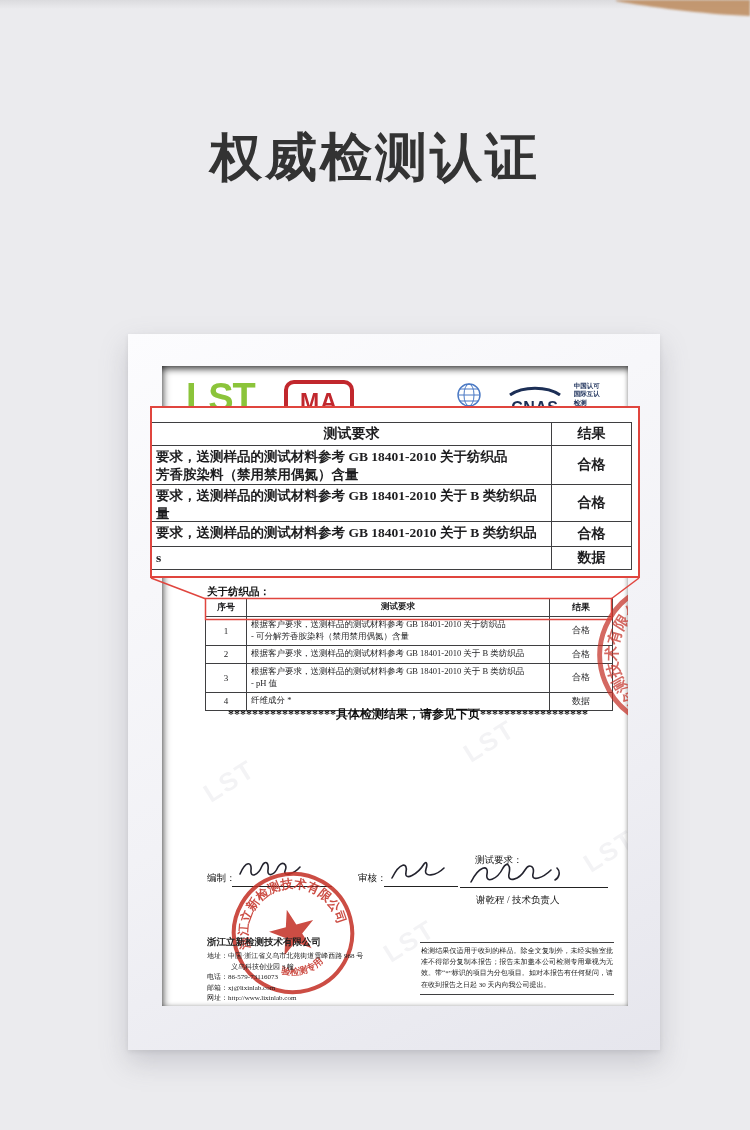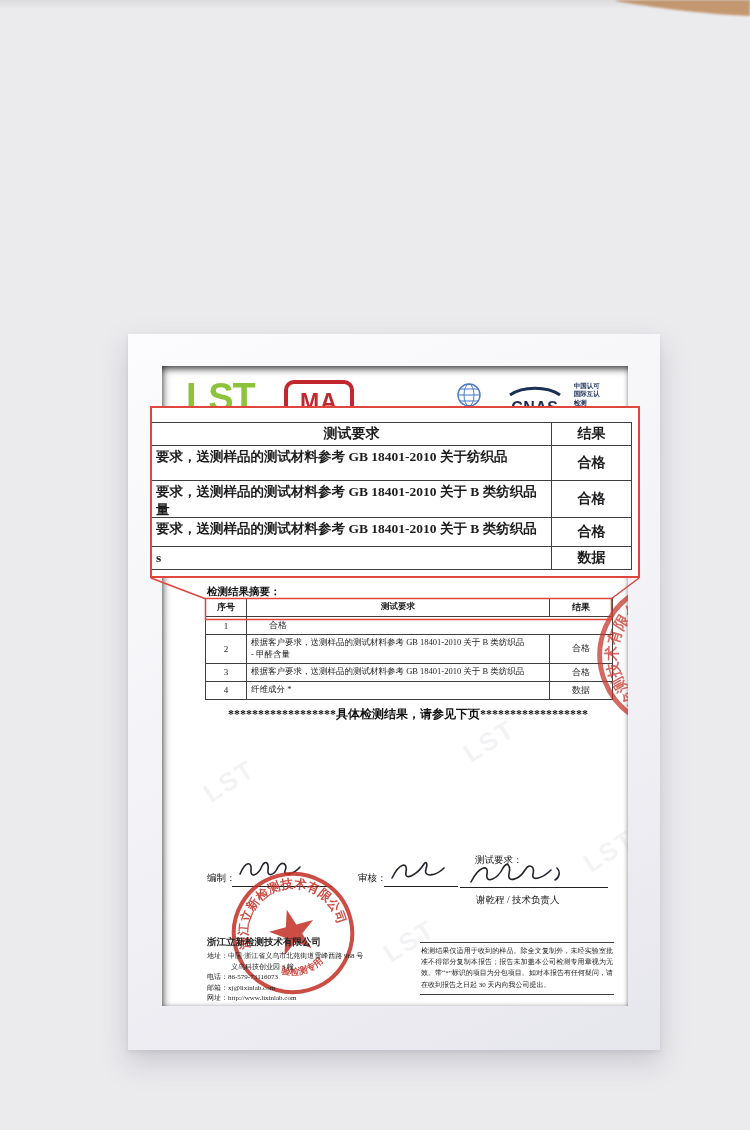--- a/index.html
+++ b/index.html
@@ -88,20 +88,21 @@
 <body>
 
 <div class="stage">
 
   <div class="top-fade"></div>
   <svg class="top-corner" width="750" height="20">
     <path d="M616,0 L750,0 L750,16 C700,14 650,7 616,1 Z" fill="#bf9066" opacity="0.92"></path>
   </svg>
 
   <div class="title">
+    <div>权威检测认证</div>
   </div>
 
   <div class="frame">
     <div class="paper">
 
       <span class="wm" style="left:120px;top:170px">LST</span>
       <span class="wm" style="left:40px;top:400px">LST</span>
       <span class="wm" style="left:300px;top:360px">LST</span>
       <span class="wm" style="left:220px;top:560px">LST</span>
       <span class="wm" style="left:420px;top:470px">LST</span>
@@ -128,43 +129,47 @@
           <div class="word">CNAS</div>
         </div>
         <div class="cnascap">
           <div>中国认可</div>
           <div>国际互认</div>
           <div>检测</div>
           <div>TESTING</div>
         </div>
       </div>
 
-      <div class="sum-label">检测结果摘要：</div>
+      <div class="sum-label">关于纺织品：</div>
       <div class="sum-table">
         <div class="srow s-head">
           <div class="sc s-idx">序号</div>
           <div class="sc s-req">测试要求</div>
           <div class="sc s-res">结果</div>
         </div>
         <div class="srow">
           <div class="sc s-idx">1</div>
+          <div class="sc s-req">
+            <div>根据客户要求，送测样品的测试材料参考 GB 18401-2010 关于纺织品</div>
+            <div>- 可分解芳香胺染料（禁用禁用偶氮）含量</div>
+          </div>
           <div class="sc s-res">合格</div>
         </div>
         <div class="srow">
           <div class="sc s-idx">2</div>
           <div class="sc s-req">
             <div>根据客户要求，送测样品的测试材料参考 GB 18401-2010 关于 B 类纺织品</div>
-            <div>- 甲醛含量</div>
           </div>
           <div class="sc s-res">合格</div>
         </div>
         <div class="srow">
           <div class="sc s-idx">3</div>
           <div class="sc s-req">
             <div>根据客户要求，送测样品的测试材料参考 GB 18401-2010 关于 B 类纺织品</div>
+            <div>- pH 值</div>
           </div>
           <div class="sc s-res">合格</div>
         </div>
         <div class="srow">
           <div class="sc s-idx">4</div>
           <div class="sc s-req">
             <div>纤维成分 *</div>
           </div>
           <div class="sc s-res">数据</div>
         </div>
@@ -226,20 +231,21 @@
 
   <div class="callout">
     <div class="ztable">
       <div class="zrow zhead">
         <div class="zreq">测试要求</div>
         <div class="zres">结果</div>
       </div>
       <div class="zrow h38">
         <div class="zreq">
           <div>要求，送测样品的测试材料参考 GB 18401-2010 关于纺织品</div>
+          <div>芳香胺染料（禁用禁用偶氮）含量</div>
         </div>
         <div class="zres">合格</div>
       </div>
       <div class="zrow h36">
         <div class="zreq">
           <div>要求，送测样品的测试材料参考 GB 18401-2010 关于 B 类纺织品</div>
           <div>量</div>
         </div>
         <div class="zres">合格</div>
       </div>

